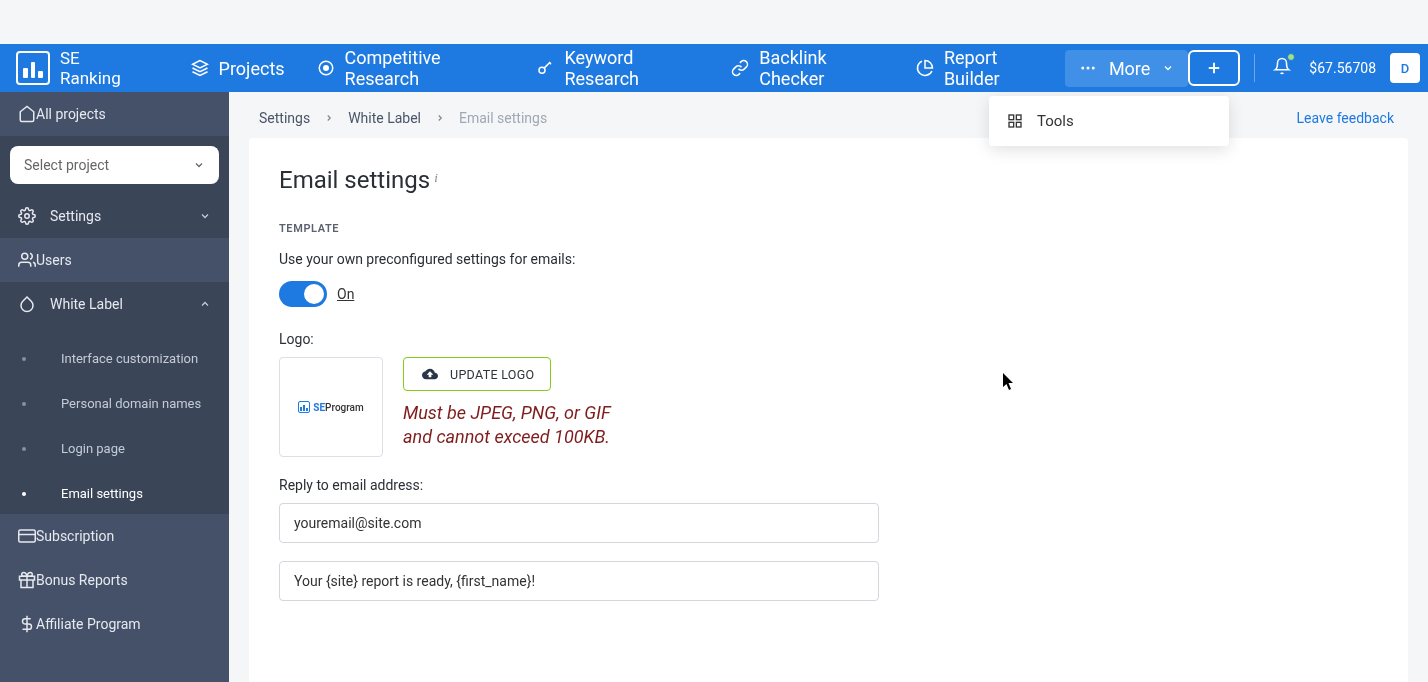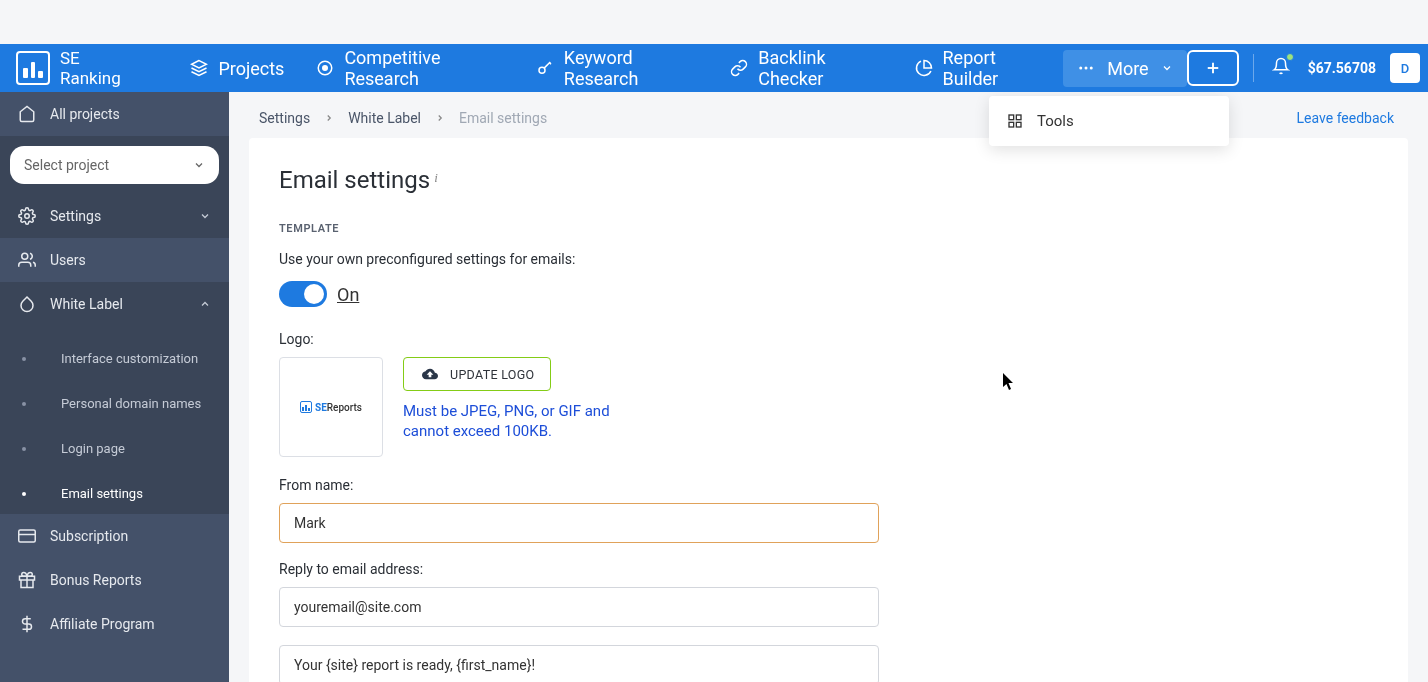--- a/index.html
+++ b/index.html
@@ -16,31 +16,31 @@
     .brand-name { font-size:17px; font-weight:400; }
     .nav { display:flex; align-items:center; gap:4px; }
     .nav-item { display:flex; align-items:center; gap:10px; padding:8px 14px; font-size:18px; cursor:pointer; border-radius:4px; }
     .nav-item.more-btn { background:#3f90e6; gap:12px; padding:8px 14px;}
     .icon { display:inline-flex; align-items:center; justify-content:center; }
     .topbar-right { margin-left:auto; display:flex; align-items:center; gap:14px; }
     .plus-btn { width:52px; height:36px; border:2px solid #fff; border-radius:6px; display:flex; align-items:center; justify-content:center; cursor:pointer; }
     .divider-v { width:1px; height:28px; background:rgba(255,255,255,0.35); }
     .bell-wrap { position:relative; padding:4px; cursor:pointer;}
     .bell-dot { position:absolute; top:0px; right:0px; width:8px; height:8px; background:#9ee37d; border-radius:50%; border:1px solid #1e7ae0;}
-    .balance { font-size:14px;font-weight:bold; }
+    .balance { font-size:14px; }
     .avatar { width:30px; height:30px; background:#fff; color:#1e7ae0; border-radius:4px; display:flex; align-items:center; justify-content:center; font-weight:500; font-size:13px; cursor:pointer;}
     
     
     .layout { display:flex; height:calc(682px - 48px); }
     
     
     .sidebar { width:229px; background:#445169; color:#e6e9ee; display:flex; flex-direction:column; font-size:14px; }
-    .side-item { display:flex; align-items:center; gap:14px; padding:13px 18px; cursor:pointer; }
+    .side-item { display:flex; align-items:center; padding:13px 18px; cursor:pointer; }
     .project-select-wrap { padding:10px; background:#3a4558;}
-    .project-select { background:#fff; color:#666; border-radius:14px; padding:11px 14px; font-size:14px; display:flex; align-items:center; justify-content:space-between; cursor:pointer;}
+    .project-select { background:#fff; color:#666; border-radius:8px; padding:11px 14px; font-size:14px; display:flex; align-items:center; justify-content:space-between; cursor:pointer;}
     .side-section { display:flex; align-items:center; justify-content:space-between; padding:13px 18px; cursor:pointer;}
     .side-section .lbl { display:flex; align-items:center; gap:14px; }
     .settings-block { background:#3a4558; }
     .sub-list { background:#3a4558; padding-bottom:6px; padding-top:2px;}
     .sub-item { display:flex; align-items:center; gap:31px; padding:7px 18px 7px 22px; font-size:13px; color:#c5cbd6; cursor:pointer;margin-top:16px;}
     .sub-item.selected { color:#fff; }
     .dot { width:4px; height:4px; border-radius:50%; background:#8892a5; flex-shrink:0; margin-right:4px;}
     .sub-item.selected .dot { background:#fff; }
     
     
@@ -55,33 +55,33 @@
     
     .content-card { background:#fff; margin:4px 20px 0 20px; border-radius:4px; padding:28px 30px 40px 30px; min-height:700px;}
     .page-title-row { display:flex; align-items:baseline; gap:4px; margin-bottom:28px;}
     .page-title { font-size:24px; font-weight:400; color:#2a2f36; }
     .info-i { font-style:italic; font-size:13px; color:#888; font-family:Georgia, serif; position:relative; top:-6px;}
     .section-label { font-size:11px; letter-spacing:0.6px; color:#5a6270; font-weight:600; margin-bottom:16px; margin-top:10px;}
     .desc { font-size:14px; color:#2a2f36; margin-bottom:14px;}
     .toggle-row { display:flex; align-items:center; gap:10px; margin-bottom:24px;}
     .toggle { width:48px; height:26px; background:#1e7ae0; border-radius:13px; position:relative; cursor:pointer;}
     .toggle-knob { position:absolute; right:3px; top:3px; width:20px; height:20px; background:#fff; border-radius:50%;}
-    .toggle-label { font-size:18px; color:#333;text-decoration:underline;}
+    .toggle-label { font-size:14px; color:#333;text-decoration:underline;}
     
     .field-label { font-size:14px; color:#2a2f36; margin-bottom:10px; margin-top:10px;}
     .logo-row { display:flex; gap:20px; align-items:flex-start; margin-bottom:20px;}
     .logo-preview { width:104px; height:100px; border:1px solid #dcdfe5; border-radius:4px; display:flex; align-items:center; justify-content:center; font-size:10px; font-weight:700; color:#1e7ae0; gap:3px;}
     .logo-preview .mini { width:12px; height:12px; border:1.5px solid #1e7ae0; border-radius:2px; display:flex; align-items:flex-end; justify-content:center; gap:1px; padding:1px;}
     .logo-preview .mini span{ width:2px; background:#1e7ae0;}
     .logo-preview .mini span:nth-child(1){height:4px;}
     .logo-preview .mini span:nth-child(2){height:6px;}
     .logo-preview .mini span:nth-child(3){height:3px;}
     .update-col { display:flex; flex-direction:column; gap:10px;}
     .update-btn { display:inline-flex; align-items:center; gap:10px; border:1px solid #84cc16; border-radius:4px; padding:8px 16px; font-size:12.5px; letter-spacing:0.3px; color:#2f333a; cursor:pointer; width:fit-content; background:#fff;}
-    .hint { font-size:15px; color:#1d4ed8; max-width:240px; line-height:1.35;}
+    .hint { font-size:18px; color:#7f1d1d; font-style:italic; max-width:240px; line-height:1.35;}
     
     .text-input { width:600px; border:1px solid #d3d6dc; border-radius:4px; padding:11px 14px; font-size:14px; color:#333; outline:none; font-family:inherit;}
     .text-input.highlight { border-color:#e0a25a; }
     .form-group { margin-bottom:18px; }
     
     .cursor-arrow { position:absolute; left:773px; top:281px; z-index:50; pointer-events:none;}
     
     svg { display:block; }
   </style>
 </head>
@@ -351,39 +351,35 @@
       </div>
 
       <div class="field-label">Logo:</div>
       <div class="logo-row">
         <div class="logo-preview">
           <div class="mini">
               <span></span>
               <span></span>
               <span></span>
             </div>
-          <span><span style="color:#1e7ae0">SE</span><span style="color:#333;font-weight:500">Reports</span></span>
+          <span><span style="color:#1e7ae0">SE</span><span style="color:#333;font-weight:500">Program</span></span>
         </div>
         <div class="update-col">
           <div class="update-btn">
             <span class="icon">
               <svg width="20" height="16" viewBox="0 0 24 24" fill="#2a3648">
                   <path d="M19.35 10.04C18.67 6.59 15.64 4 12 4 9.11 4 6.6 5.64 5.35 8.04 2.34 8.36 0 10.91 0 14c0 3.31 2.69 6 6 6h13c2.76 0 5-2.24 5-5 0-2.64-2.05-4.78-4.65-4.96zM14 13v4h-4v-4H7l5-5 5 5h-3z"></path>
                 </svg>
             </span>
             <span>UPDATE LOGO</span>
           </div>
           <div class="hint">Must be JPEG, PNG, or GIF and cannot exceed 100KB.</div>
         </div>
       </div>
 
-      <div class="form-group">
-        <div class="field-label">From name:</div>
-        <input class="text-input highlight" value="Mark" style="">
-      </div>
 
       <div class="form-group">
         <div class="field-label">Reply to email address:</div>
         <input class="text-input" value="youremail@site.com" style="">
       </div>
 
       <div class="form-group">
         <input class="text-input" value="Your {site} report is ready, {first_name}!" style="">
       </div>
     </div>

